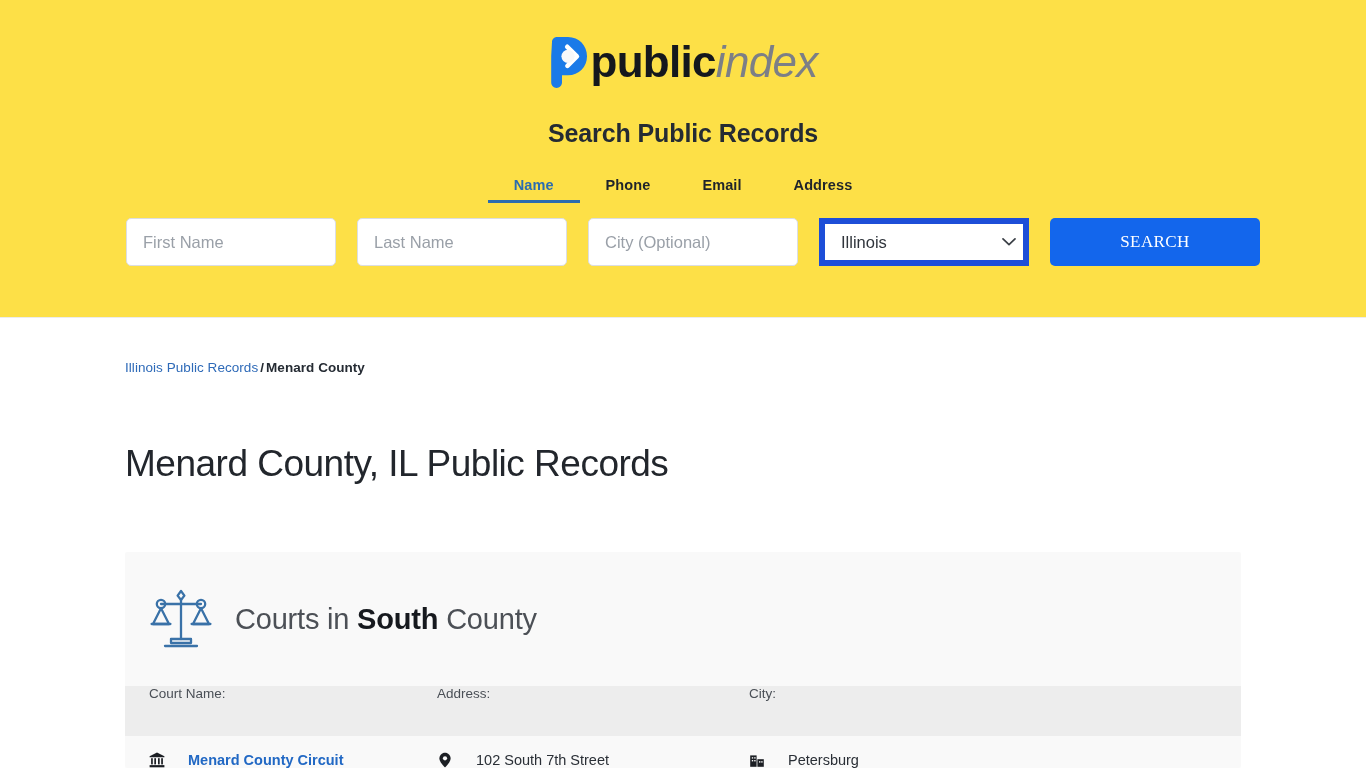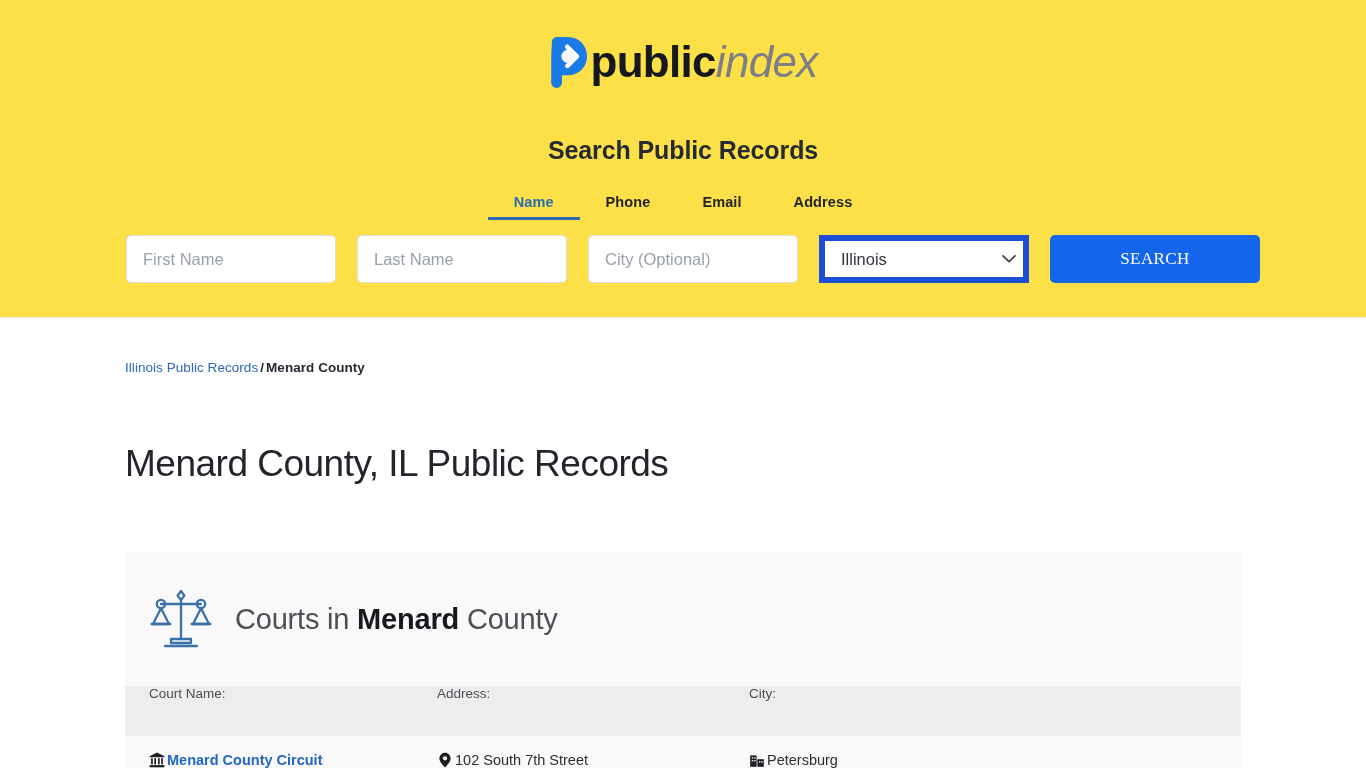--- a/index.html
+++ b/index.html
@@ -61,21 +61,21 @@
     font-weight: 400;
     font-style: italic;
     color: #7c7f86;
   }
 
   .search-heading {
     text-align: center;
     font-size: 25px;
     font-weight: 700;
     color: #252b33;
-    margin-top: 46px;
+    margin-top: 29px;
     letter-spacing: -0.1px;
   }
 
   
   .tabs {
     margin-top: 23px;
     display: flex;
     justify-content: center;
     gap: 0px;
   }
@@ -267,21 +267,21 @@
   .table-row {
     display: flex;
     align-items: flex-start;
     padding-top: 16px;
     background: #f9f9f9;
   }
 
   .cell {
     display: flex;
     align-items: center;
-    gap: 2px;
+    gap: 23px;
     font-size: 14.5px;
   }
   .cell.col-1 {
     font-weight: 700;
   }
   .cell.col-1 .court-link {
     color: #2168c4;
     text-decoration: none;
     font-weight: 700;
     font-size: 14.5px;
@@ -363,21 +363,21 @@
           <path d="M12 21.2 L4 37 L20 37 Z"></path>
           <path d="M52 21.2 L44 37 L60 37 Z"></path>
           <path d="M2.6 37 L21.4 37"></path>
           <path d="M42.6 37 L61.4 37"></path>
           <path d="M22 52 L42 52 L42 56 L22 56 Z"></path>
           <path d="M16 59 L48 59"></path>
         </g>
       </svg>
       <div class="card-title">
         <span>Courts in</span>
-        <span class="strong">Menard</span>
+        <span class="strong">South</span>
         <span>County</span>
       </div>
     </div>
 
     <div class="table">
       <div class="table-head">
         <div class="th col-1">Court Name:</div>
         <div class="th col-2">Address:</div>
         <div class="th col-3">City:</div>
       </div>

